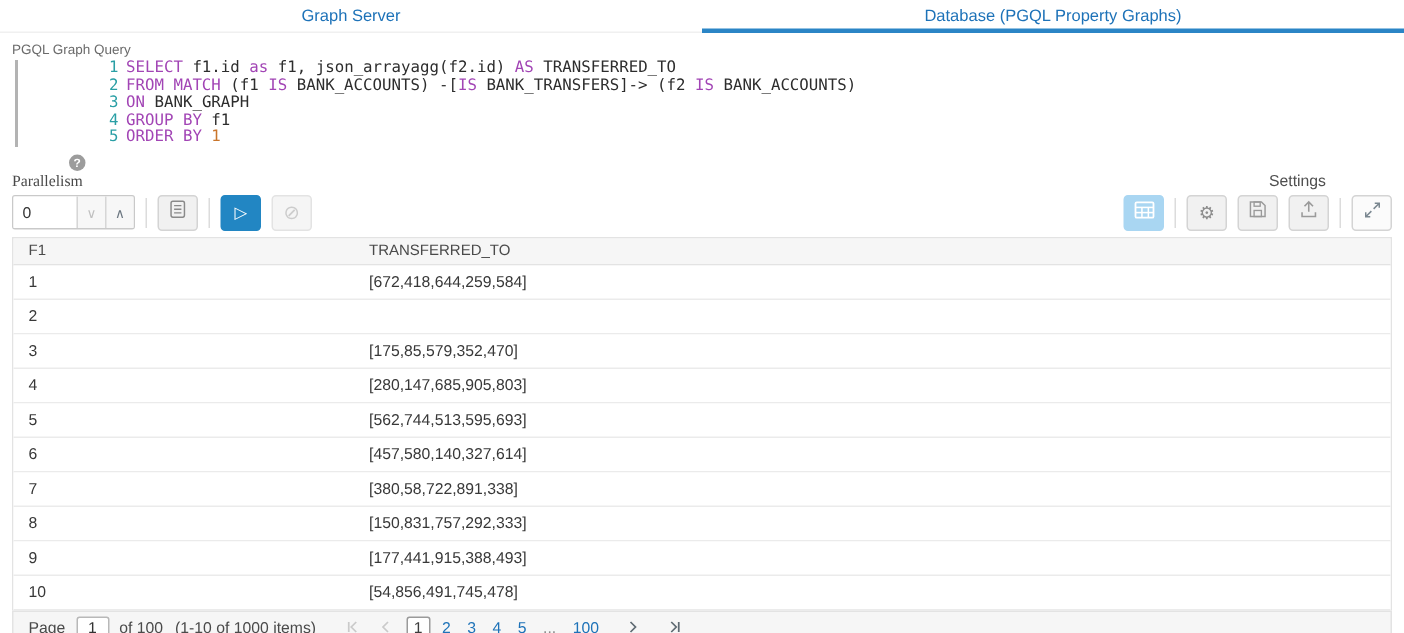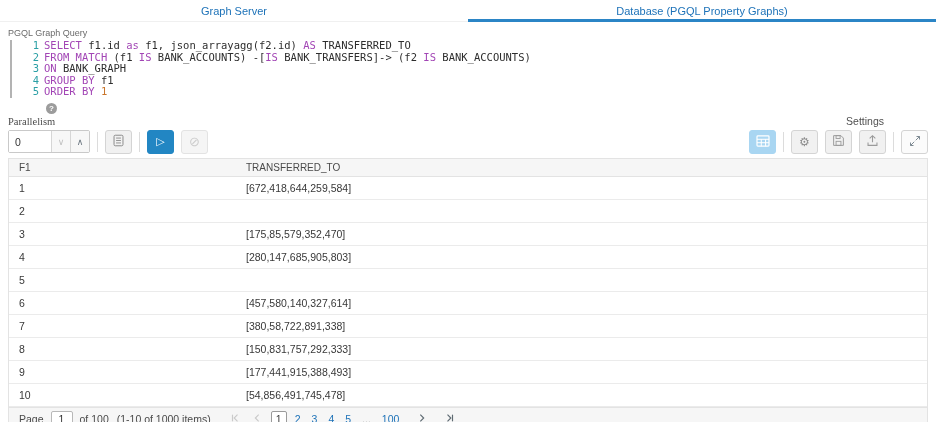--- a/index.html
+++ b/index.html
@@ -10,21 +10,21 @@
   .tabbar { display:flex; height:22px; border-bottom:1px solid #f0f0f0; }
   .tab { flex:1; display:flex; align-items:center; justify-content:center;
     font-size:11px; color:#1d72b8; position:relative; cursor:pointer; }
   .tab.active::after { content:""; position:absolute; left:0; right:0; bottom:-1px;
     height:3px; background:#2b85c6; }
 
   
   .editor-label { margin:6px 0 0 8px; font-size:9px; color:#6b6b6b; }
   .code-editor { margin:2px 0 0 10px; border-left:2px solid #b3b3b3;
     font-family:"DejaVu Sans Mono", monospace; font-size:10.5px; line-height:11.5px; }
-  .code-line { white-space:pre; }
+  .code-line { white-space:pre;margin-left:40px; }
   .line-number { display:inline-block; width:32px; text-align:right;
     padding-right:5px; color:#2a9fa5; }
   .tok-kw { color:#a245b5; }
   .tok-plain { color:#2d2d2d; }
   .tok-num { color:#c9752b; }
 
   
   .controls { display:flex; justify-content:space-between; align-items:flex-end;
     margin:5px 8px 0 8px; }
   .left-controls { display:flex; flex-direction:column; }
@@ -199,20 +199,21 @@
       <div class="tr trow">
         <div class="td">3</div>
         <div class="td">[175,85,579,352,470]</div>
       </div>
       <div class="tr trow">
         <div class="td">4</div>
         <div class="td">[280,147,685,905,803]</div>
       </div>
       <div class="tr trow">
         <div class="td">5</div>
+        <div class="td">[562,744,513,595,693]</div>
       </div>
       <div class="tr trow">
         <div class="td">6</div>
         <div class="td">[457,580,140,327,614]</div>
       </div>
       <div class="tr trow">
         <div class="td">7</div>
         <div class="td">[380,58,722,891,338]</div>
       </div>
       <div class="tr trow">

